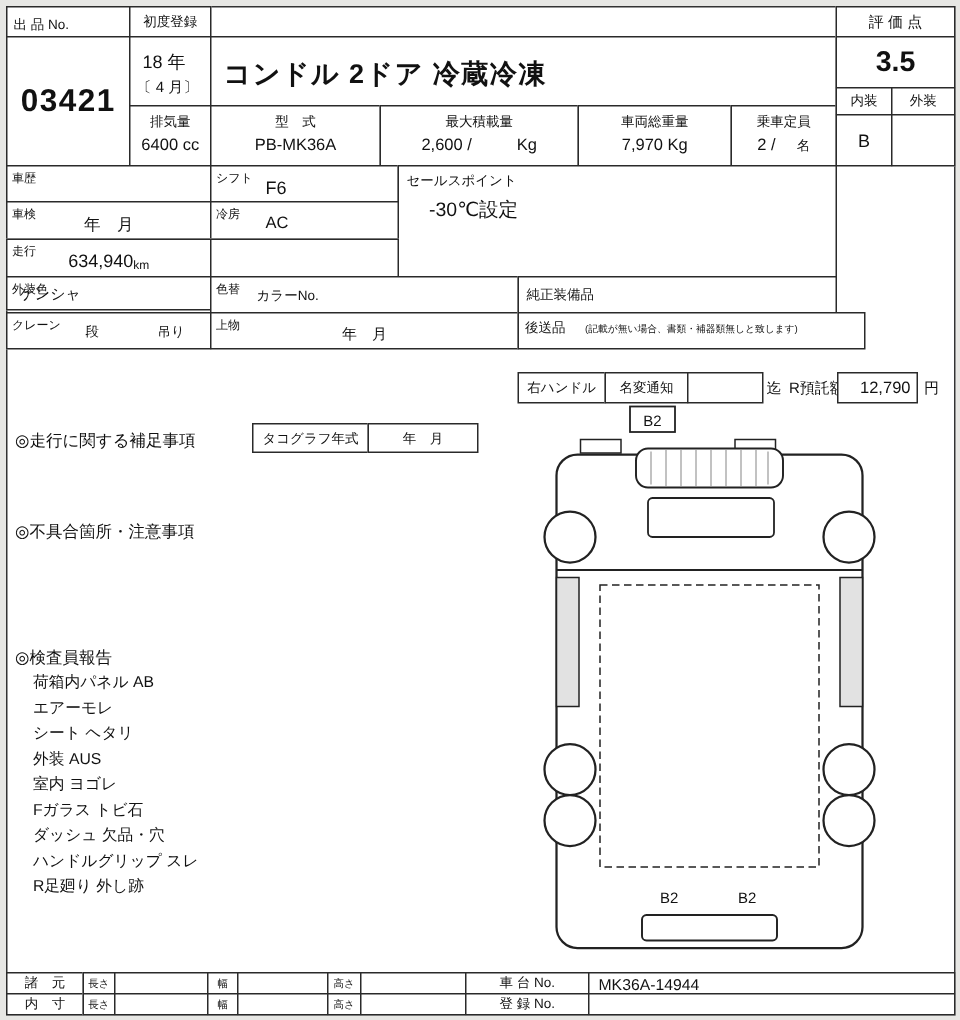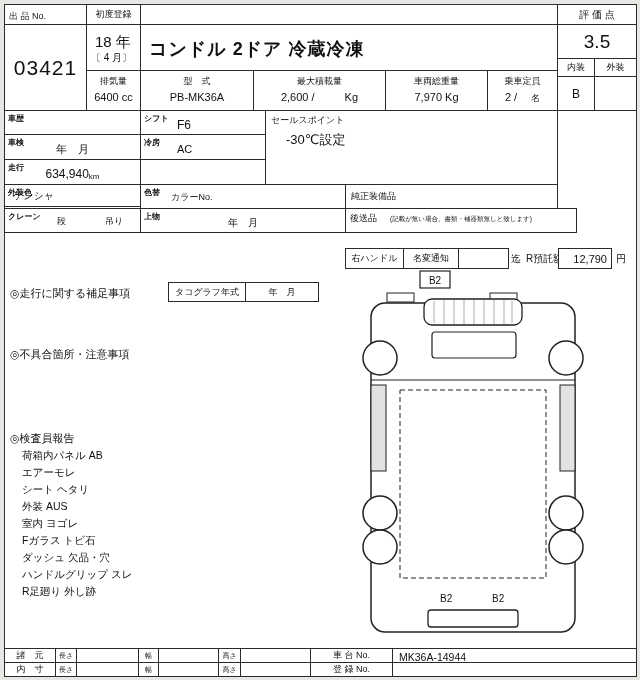--- a/index.html
+++ b/index.html
@@ -7,44 +7,44 @@
   body {
     background:#e7e7e4;
     font-family:"Liberation Sans","DejaVu Sans",sans-serif;
     color:#111;
   }
   .sheet { position:absolute; left:0; top:0; width:640px; height:680px; }
   .form-bg { position:absolute; left:4px; top:4px; width:633px; height:673px; background:#fff; border:1px solid #333; }
   .cell { position:absolute; border:1px solid #2a2a2a; background:#fff; }
   .nb { position:absolute; }
   .center { display:flex; align-items:center; justify-content:center; width:100%; height:100%; }
-  .corner { position:absolute; left:3px; top:2px; font-size:8px; white-space:nowrap;font-weight:bold; }
+  .corner { position:absolute; left:3px; top:2px; font-size:8px; white-space:nowrap; }
   .small { font-size:9px; }
-  .big { font-weight:normal; }
+  .big { font-weight:bold; }
   .note-line { font-size:11px; white-space:nowrap; }
   svg text { font-family:"Liberation Sans","DejaVu Sans",sans-serif; fill:#111; }
 </style>
 </head>
 <body>
 
 <div class="sheet">
   <div class="form-bg"></div>
 
   <div class="cell" style="left:4px;top:4px;width:83px;height:36px">
     <span style="position:absolute;left:4px;top:5px;font-size:9px">出 品 No.</span>
   </div>
   <div class="cell" style="left:4px;top:24px;width:83px;height:87px">
     <div class="center big" style="font-size:21px;letter-spacing:1px">03421</div>
   </div>
 
   <div class="cell" style="left:86px;top:4px;width:55px;height:21px">
     <div class="center small">初度登録</div>
   </div>
   <div class="cell" style="left:86px;top:24px;width:55px;height:47px">
-    <div style="position:absolute;left:8px;top:8px;font-size:15px">18 年</div>
+    <div style="position:absolute;left:8px;top:8px;font-size:12px">18 年</div>
     <div style="position:absolute;left:4px;top:26px;font-size:10px">〔 4 月〕</div>
   </div>
   <div class="cell" style="left:86px;top:70px;width:55px;height:41px">
     <div style="text-align:center;font-size:9px;margin-top:4px">排気量</div>
     <div style="text-align:center;font-size:11px;margin-top:3px">6400 cc</div>
   </div>
 
   <div class="cell" style="left:140px;top:24px;width:418px;height:47px">
     <div style="position:absolute;left:8px;top:12px;font-size:18px;font-weight:bold;letter-spacing:1px">コンドル 2ドア 冷蔵冷凍</div>
   </div>

